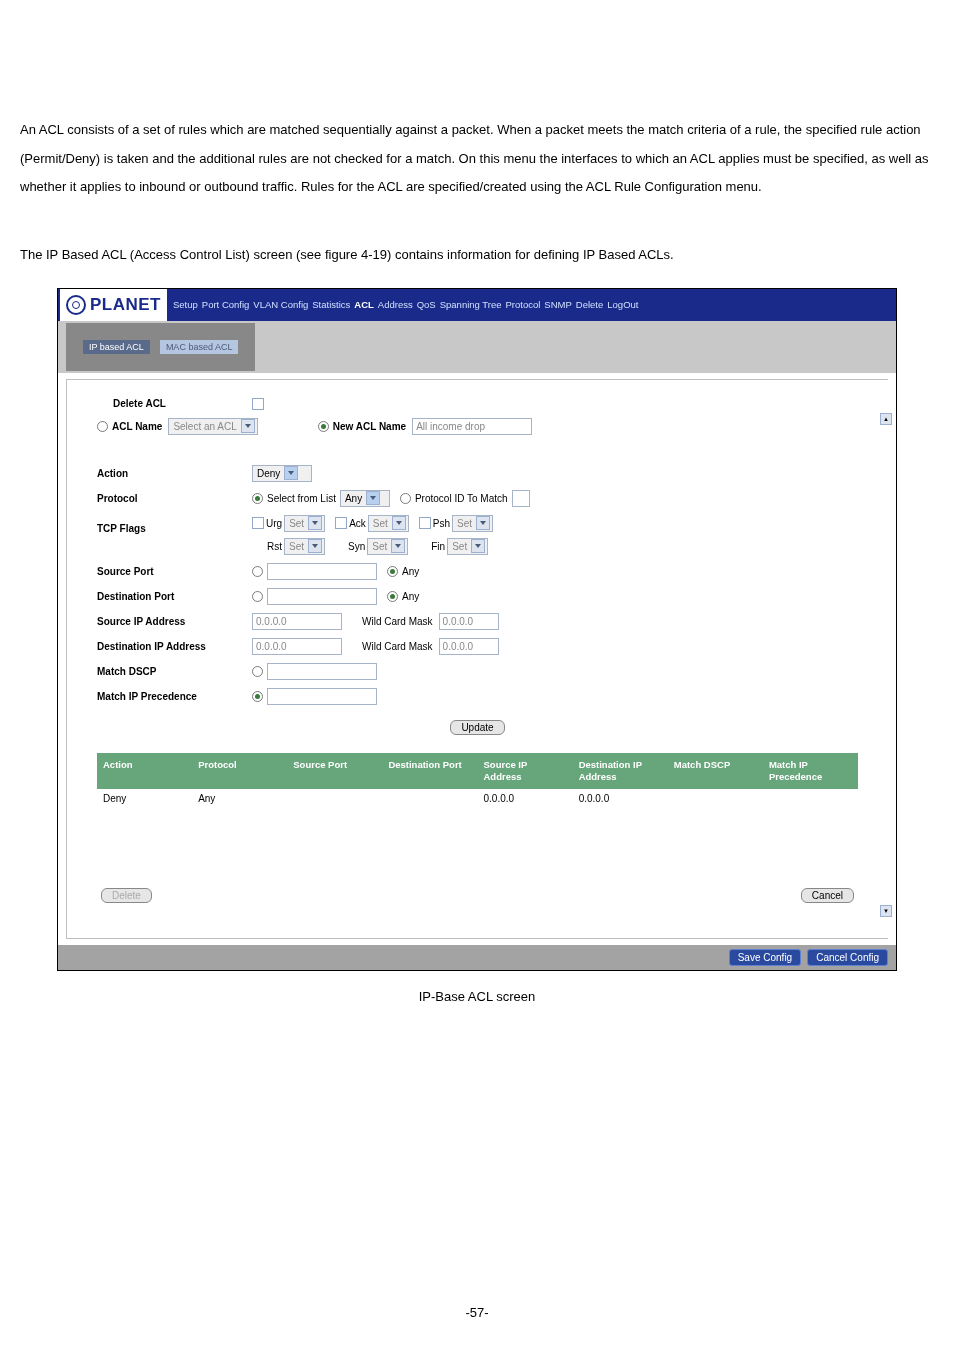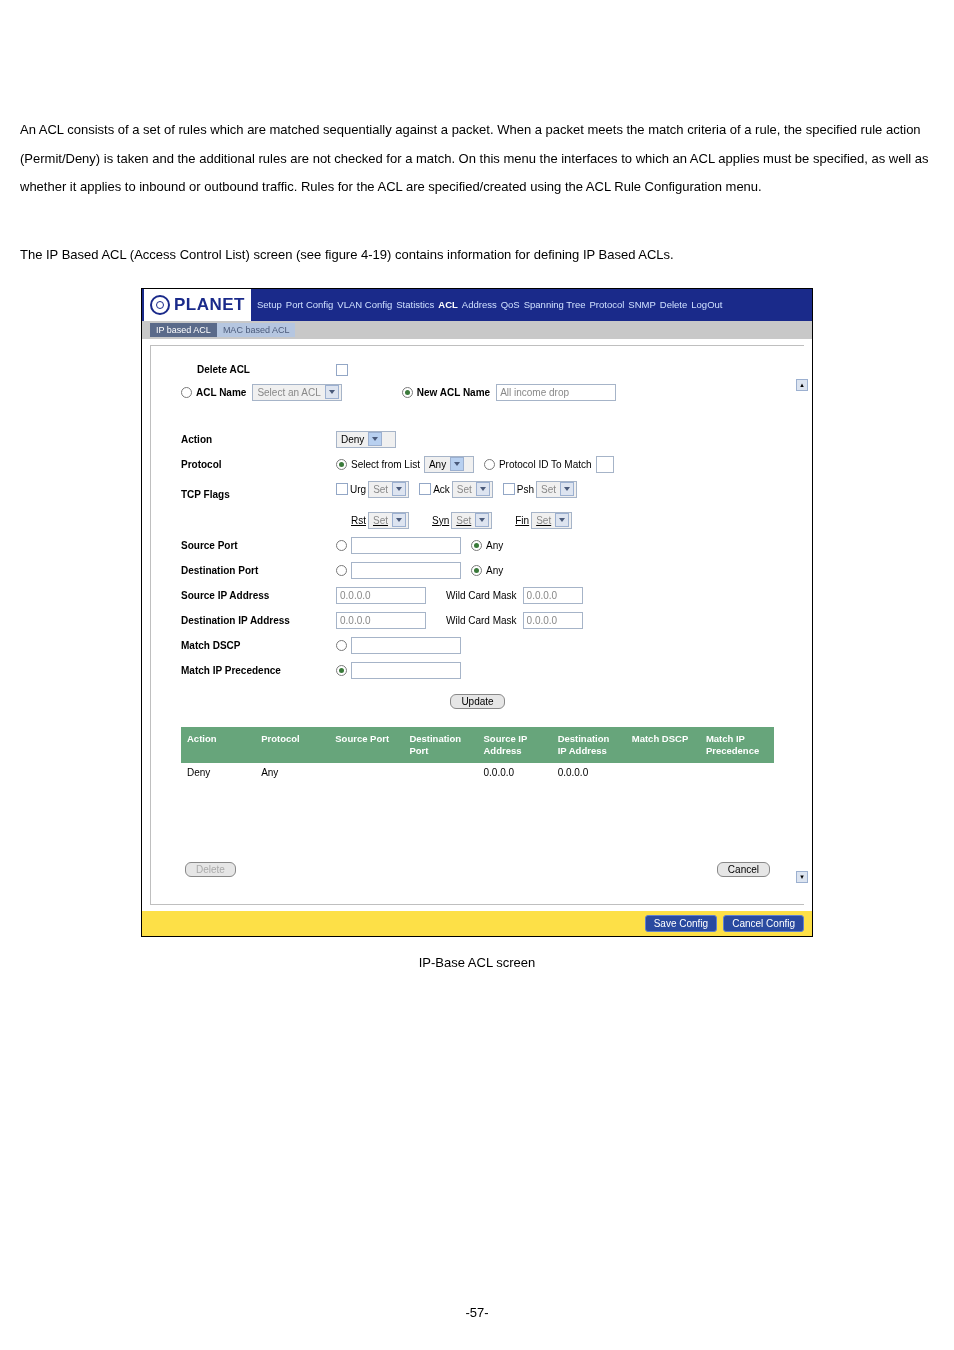--- a/index.html
+++ b/index.html
@@ -14,21 +14,21 @@
   }
   .intro {
     padding: 116px 20px 0 20px;
     line-height: 2.2;
   }
   .sub-intro {
     padding: 40px 20px 10px 20px;
     line-height: 2;
   }
   .screenshot {
-    width: 672px;
+    width: 840px;
     margin: 10px auto 0 auto;
     border: 1px solid #000;
     background: #fff;
   }
   .topbar {
     height: 32px;
     background: #1a2a8a;
     display: flex;
     align-items: center;
     color: #fff;
@@ -69,24 +69,24 @@
     font-size: 9.5px;
     color: #cfe0ff;
   }
   .nav span.active { color: #fff; font-weight: bold; }
   .tabrow {
     background: #c8c8c8;
     padding: 2px 8px 2px 8px;
   }
   .tabrow-inner {
     display: flex;
-    gap: 0;
+    gap: 10px;
     background: #888;
     width: fit-content;
-    padding: 0;
+    padding: 17px;
   }
   .tab {
     font-size: 9px;
     padding: 2px 6px;
     background: #b5c6e0;
     color: #4a5a7a;
   }
   .tab.active {
     background: #5a6a8a;
     color: #fff;
@@ -205,21 +205,21 @@
   }
   .tbl-head div { padding: 2px 6px; line-height: 1.3; }
   .tbl-row {
     display: grid;
     grid-template-columns: 1fr 1fr 1fr 1fr 1fr 1fr 1fr 1fr;
     font-size: 10px;
   }
   .tbl-row div { padding: 4px 6px; }
   .update-wrap { text-align: center; margin-top: 14px; }
   .footer-btns {
-    background: #fde047;
+    background: #a3a3a3;
     display: flex;
     justify-content: flex-end;
     align-items: center;
     padding: 4px 8px;
     gap: 6px;
   }
   .fbtn {
     background: #2a4aa0;
     border: 1px solid #6080d0;
     color: #fff;
@@ -365,21 +365,21 @@
                   <span class="arrow"></span>
                 </span>
               <span style="width:6px"></span>
               <span class="chk"></span>
               <span>Psh</span>
               <span class="sel-box">
                   <span>Set</span>
                   <span class="arrow"></span>
                 </span>
             </div>
-            <div class="flags-row" style="margin-top:14px;text-decoration:underline;">
+            <div class="flags-row" style="margin-top:6px;">
               <span style="width:13px"></span>
               <span>Rst</span>
               <span class="sel-box">
                   <span>Set</span>
                   <span class="arrow"></span>
                 </span>
               <span style="width:19px"></span>
               <span>Syn</span>
               <span class="sel-box">
                   <span>Set</span>

